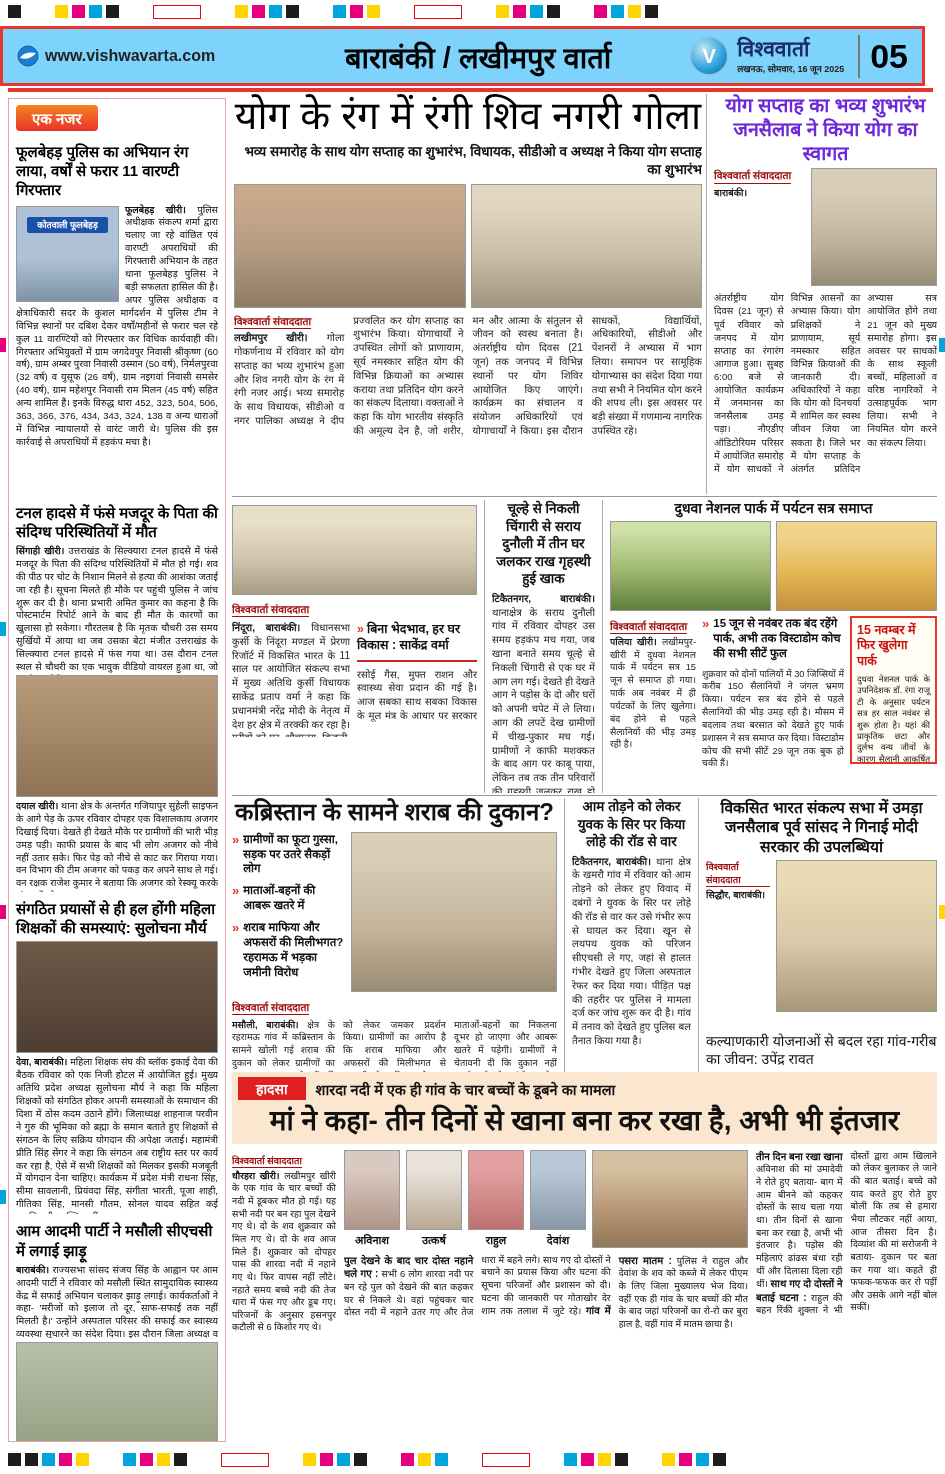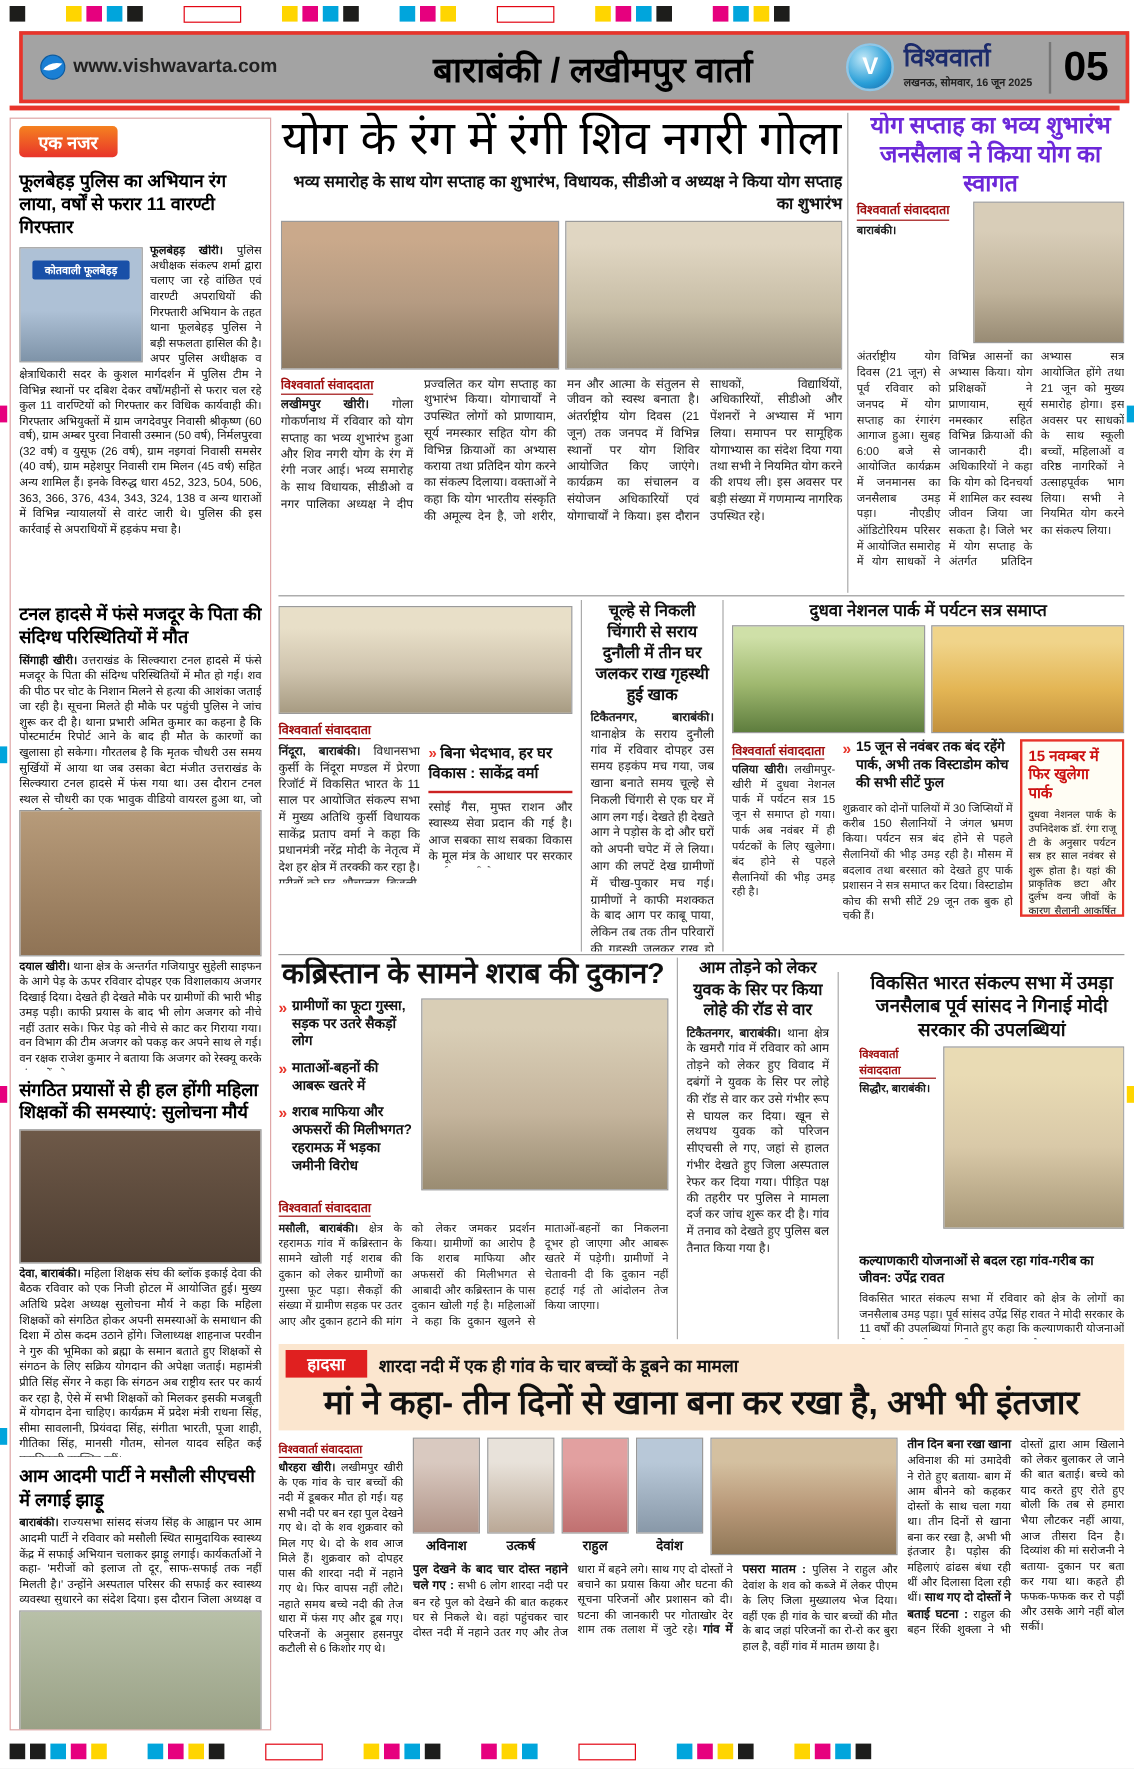--- a/index.html
+++ b/index.html
@@ -4,21 +4,21 @@
 <style>
   html,body{margin:0;padding:0;background:#e8e8e8;font-family:"Liberation Sans","DejaVu Sans",sans-serif;}
   #page{position:relative;width:945px;height:1474px;background:#fff;margin:0 auto;overflow:hidden;color:#111;}
   
   .marks{position:absolute;display:flex;align-items:center;gap:4px;height:15px;}
   .m{width:13px;height:13px;display:inline-block;}
   .mk{background:#1d1d1b}.mc{background:#00a5dc}.mm{background:#e6007e}.my{background:#ffd500}.mr{border:1px solid #e30613;width:46px;height:12px;background:#fff}
   .gap{width:26px;height:1px;}
   .edge{position:absolute;width:6px;height:14px;}
   
-  #mast{position:absolute;left:16px;top:26px;width:925px;height:60px;border:3px solid #e8342a;box-sizing:border-box;display:flex;align-items:center;background:#a3a3a3;}
+  #mast{position:absolute;left:0;top:26px;width:925px;height:60px;border:3px solid #e8342a;box-sizing:border-box;display:flex;align-items:center;background:#7dd3fc;}
   .mast-left{display:flex;align-items:center;gap:6px;padding-left:14px;width:250px;}
   .url{font-weight:bold;font-size:16px;color:#222;}
   .mast-center{flex:1;text-align:center;font-weight:bold;font-size:29px;color:#000;}
   .mast-right{display:flex;align-items:center;gap:8px;padding-right:8px;}
   .logo-circle{width:40px;height:40px;border-radius:50%;background:radial-gradient(circle at 35% 30%,#bfe7f7,#2a9fd8 60%,#1265a8);display:flex;align-items:center;justify-content:center;color:#fff;font-weight:bold;font-size:20px;border:2px solid #8fc7e8;box-sizing:border-box;}
   .brand{font-weight:bold;font-size:21px;color:#1b2a6b;line-height:1;}
   .edition{font-size:9px;font-weight:bold;color:#222;margin-top:3px;}
   .pagenum{border-left:2px solid #777;margin-left:6px;padding:2px 6px 2px 10px;font-size:34px;font-weight:bold;color:#000;}
   .redline{position:absolute;left:8px;top:88px;width:925px;height:4px;background:#e8342a;}
   
@@ -59,25 +59,25 @@
   .b2c-h{font-weight:bold;font-size:14px;line-height:1.2;text-align:center;}
   .parkbox{border:2px solid #e8342a;background:#fffdf4;padding:5px;box-sizing:border-box;}
   .parkbox h4{margin:0 0 4px;color:#cc1111;font-weight:bold;font-size:12.5px;line-height:1.25;}
   .parkbox p{margin:0;font-size:8.5px;line-height:1.35;text-align:justify;}
   
   #band3{position:absolute;left:232px;top:798px;width:705px;height:318px;display:flex;}
   .b3a{width:332px;padding-right:7px;box-sizing:border-box;overflow:hidden;}
   .b3a-h{font-weight:bold;font-size:24px;line-height:1.15;text-align:center;margin-bottom:6px;}
   .b3b{width:134px;padding:0 7px;box-sizing:border-box;overflow:hidden;}
   .b3b-h{font-weight:bold;font-size:13.5px;line-height:1.3;text-align:center;margin-bottom:4px;}
-  .b3c{flex:1;padding-left:17px;box-sizing:border-box;overflow:hidden;margin-top:12px;}
+  .b3c{flex:1;padding-left:7px;box-sizing:border-box;overflow:hidden;}
   .b3c-h{font-weight:bold;font-size:15.5px;line-height:1.25;text-align:center;}
-  .subhead2{font-weight:bold;font-size:11px;line-height:1.3;margin:5px 0 3px;}
-  
-  #hadsa{position:absolute;left:232px;top:1120px;width:705px;height:325px;overflow:hidden;}
+  .subhead2{font-weight:normal;font-size:14px;line-height:1.3;margin:5px 0 3px;}
+  
+  #hadsa{position:absolute;left:232px;top:1072px;width:705px;height:325px;overflow:hidden;}
   .hd-top{background:#fbe6cf;padding:5px 6px 7px;}
   .hd-striprow{display:flex;align-items:center;gap:10px;}
   .hd-label{background:#e02020;color:#fff;font-weight:bold;font-size:14px;padding:2px 18px;}
   .hd-strap{font-weight:bold;font-size:14.5px;}
   .hd-h1{font-weight:bold;font-size:28px;text-align:center;margin-top:6px;line-height:1.1;}
   .hd-content{display:flex;gap:8px;margin-top:6px;}
   .kid{width:56px;}
   .kidph{height:78px;border:1px solid #999;}
   .kidname{font-weight:bold;font-size:11px;text-align:center;margin-top:2px;}
   .smallsub{font-weight:bold;font-size:10px;}

